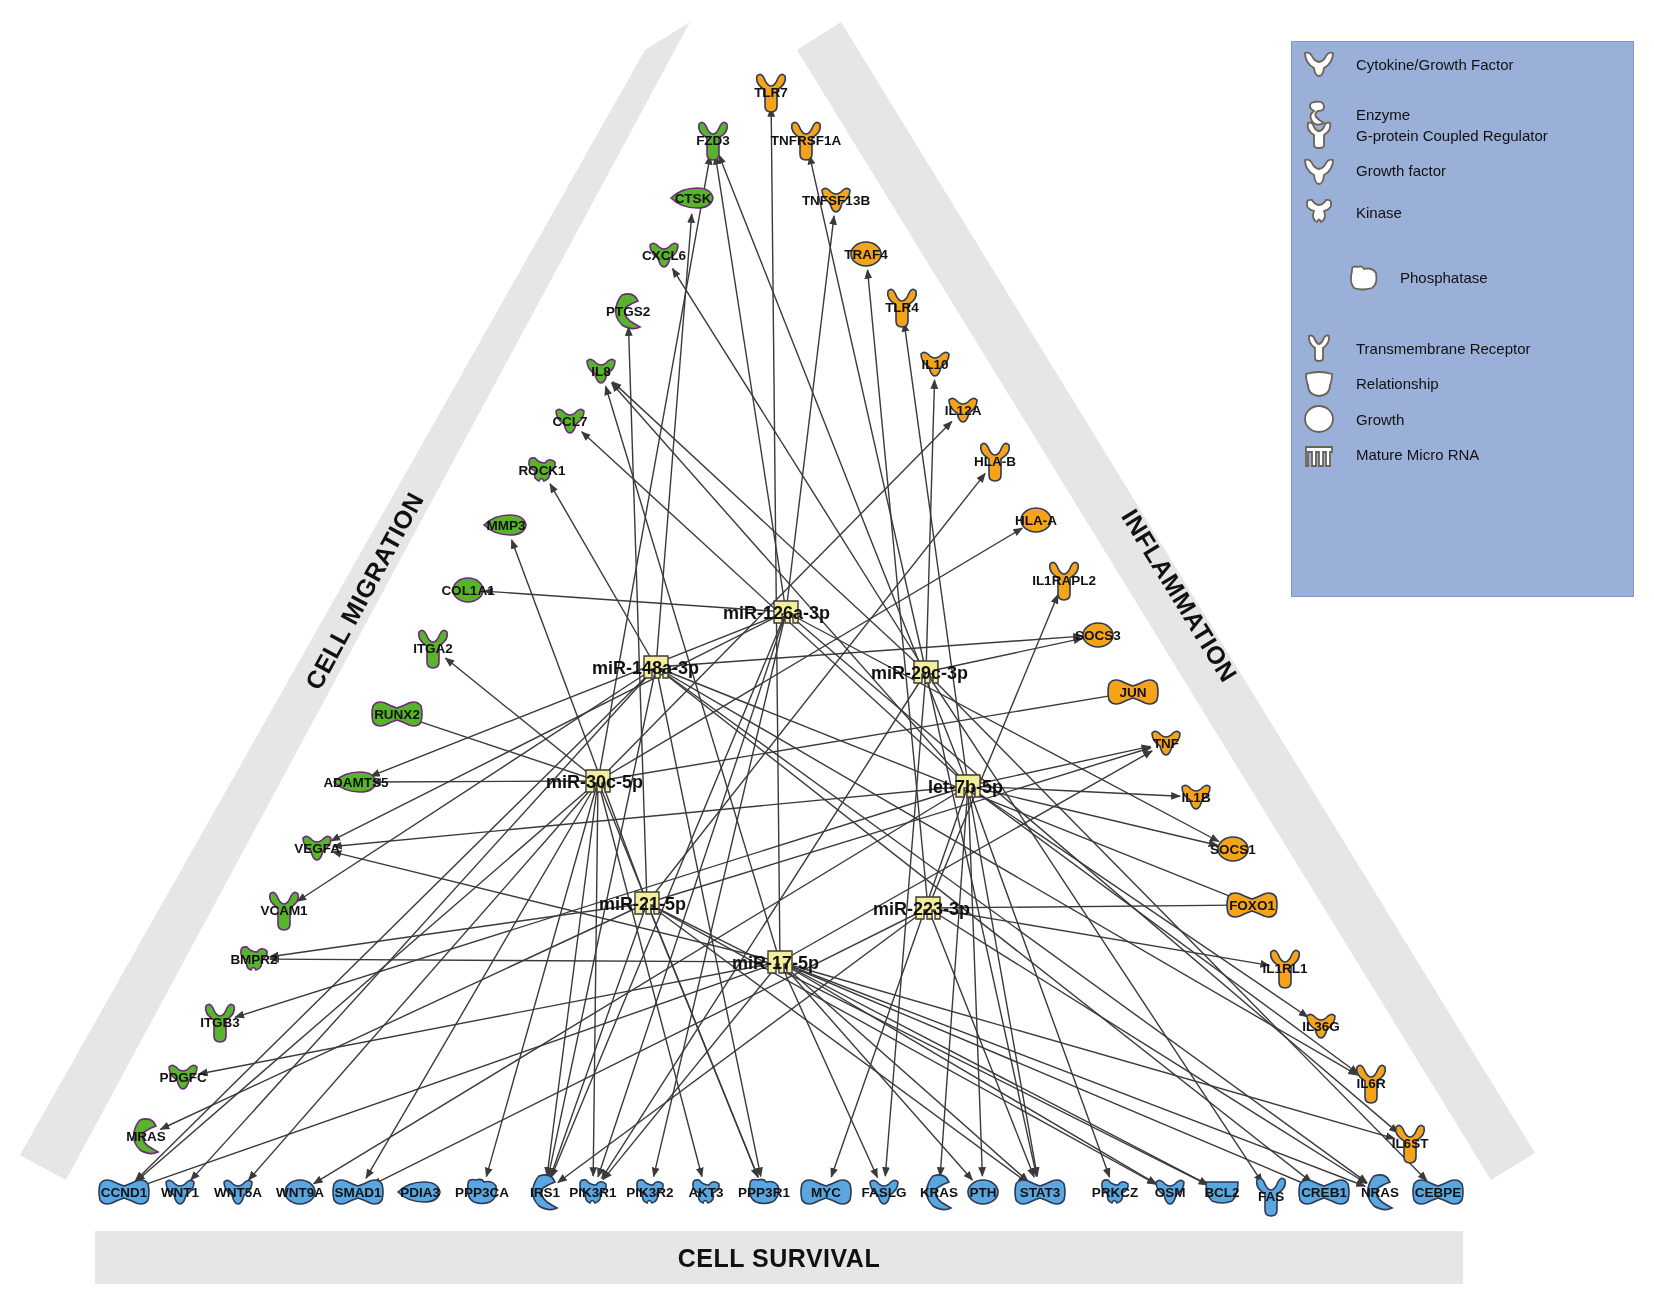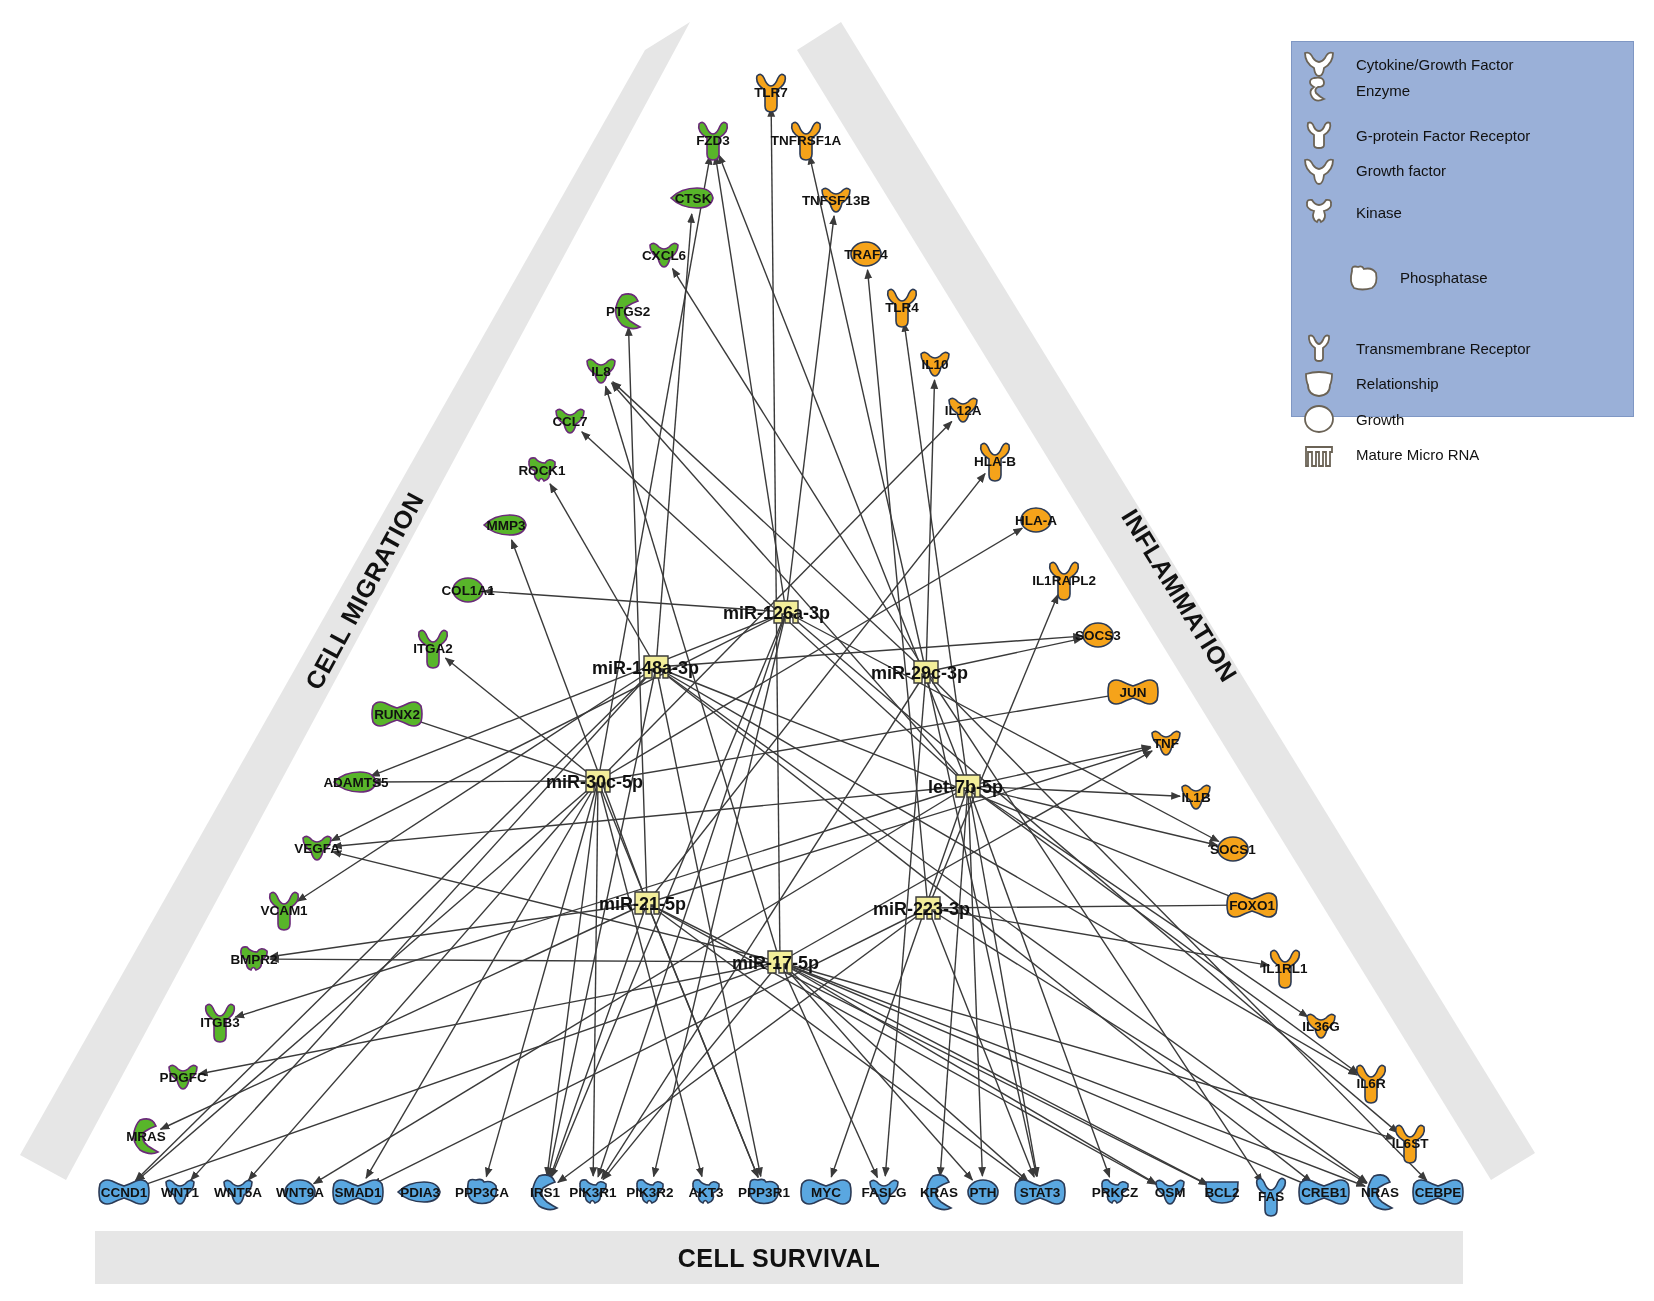--- a/index.html
+++ b/index.html
@@ -4,21 +4,21 @@
 <style>
   html, body { margin: 0; padding: 0; background: #ffffff; }
   body { width: 1654px; height: 1301px; position: relative; overflow: hidden;
          font-family: "Liberation Sans", sans-serif; }
   #canvas { position: absolute; left: 0; top: 0; width: 1654px; height: 1301px; }
   .band { fill: #e6e6e6; }
   .band-label { font-family: "Liberation Sans", sans-serif; font-weight: bold; font-size: 25px; fill: #111; letter-spacing: 0.5px; }
   .edge { stroke: #3a3a3a; stroke-width: 1.4; fill: none; }
   .node-label { font-family: "Liberation Sans", sans-serif; font-weight: bold; font-size: 13.5px; fill: #111; }
   .mir-label { font-family: "Liberation Sans", sans-serif; font-weight: bold; font-size: 18px; fill: #111; }
-  .legend { position: absolute; left: 1291px; top: 41px; width: 343px; height: 376px;
+  .legend { position: absolute; left: 1291px; top: 41px; width: 343px; height: 556px;
             background: #9ab0d8; border: 1px solid #7f97c4; box-sizing: border-box; }
   .legend-row { position: absolute; left: 0; height: 36px; width: 100%; display: flex; align-items: center; }
   .legend-icon { position: absolute; left: 10px; width: 34px; height: 30px; }
   .legend-text { position: absolute; left: 64px; font-family: "Liberation Sans", sans-serif; font-size: 15px; color: #111; white-space: nowrap; }
   .legend-rel-line { position: absolute; left: 13px; width: 34px; height: 3px; background: #111; }
   .legend-rel-text { position: absolute; left: 55px; font-family: "Liberation Sans", sans-serif; font-size: 15px; color: #111; }
 </style>
 </head>
 <body>
 
@@ -425,31 +425,31 @@
     </g>
 </svg>
 
 <div class="legend" id="legend">
     <div class="legend-row" style="top: 4px;">
       <svg class="legend-icon" viewBox="0 0 34 30" width="34" height="30">
         <path d="M3,4 Q8,2 11,9 Q14,13 17,13 Q20,13 23,9 Q26,2 31,4 Q31,14 22,19 Q21,27 17,27 Q13,27 12,19 Q3,14 3,4 Z" fill="#ffffff" stroke="#6b6356" stroke-width="1.8"></path>
       </svg>
       <span class="legend-text">Cytokine/Growth Factor</span>
     </div>
-    <div class="legend-row" style="top: 30px;">
+    <div class="legend-row" style="top: 54px;">
       <svg class="legend-icon" viewBox="0 0 34 30" width="34" height="30">
         <path d="M12,3 Q22,1 22,8 Q22,12 16,12 Q12,14 14,18 Q18,22 22,24 Q14,28 10,22 Q6,16 12,12 Q8,10 8,7 Q8,4 12,3 Z" fill="#ffffff" stroke="#6b6356" stroke-width="1.8"></path>
       </svg>
       <span class="legend-text">Enzyme</span>
     </div>
     <div class="legend-row" style="top: 75px;">
       <svg class="legend-icon" viewBox="0 0 34 30" width="34" height="30">
         <path d="M6,3 Q10,1 12,7 Q14,11 17,11 Q20,11 22,7 Q24,1 28,3 Q30,10 22,15 L22,25 Q22,28 17,28 Q12,28 12,25 L12,15 Q4,10 6,3 Z" fill="#ffffff" stroke="#6b6356" stroke-width="1.8"></path>
       </svg>
-      <span class="legend-text">G-protein Factor Receptor</span>
+      <span class="legend-text">G-protein Coupled Regulator</span>
     </div>
     <div class="legend-row" style="top: 110.5px;">
       <svg class="legend-icon" viewBox="0 0 34 30" width="34" height="30">
         <path d="M3,4 Q8,2 11,9 Q14,13 17,13 Q20,13 23,9 Q26,2 31,4 Q31,14 22,19 Q21,28 17,28 Q13,28 12,19 Q3,14 3,4 Z" fill="#ffffff" stroke="#6b6356" stroke-width="1.8"></path>
       </svg>
       <span class="legend-text">Growth factor</span>
     </div>
     <div class="legend-row" style="top: 152px;">
       <svg class="legend-icon" viewBox="0 0 34 30" width="34" height="30">
         <path d="M5,6 Q5,2 10,3 Q13,8 17,8 Q21,8 24,3 Q29,2 29,6 Q30,12 22,14 Q25,22 19,25 Q17,20 15,25 Q9,22 12,14 Q4,12 5,6 Z" fill="#ffffff" stroke="#6b6356" stroke-width="1.8"></path>

